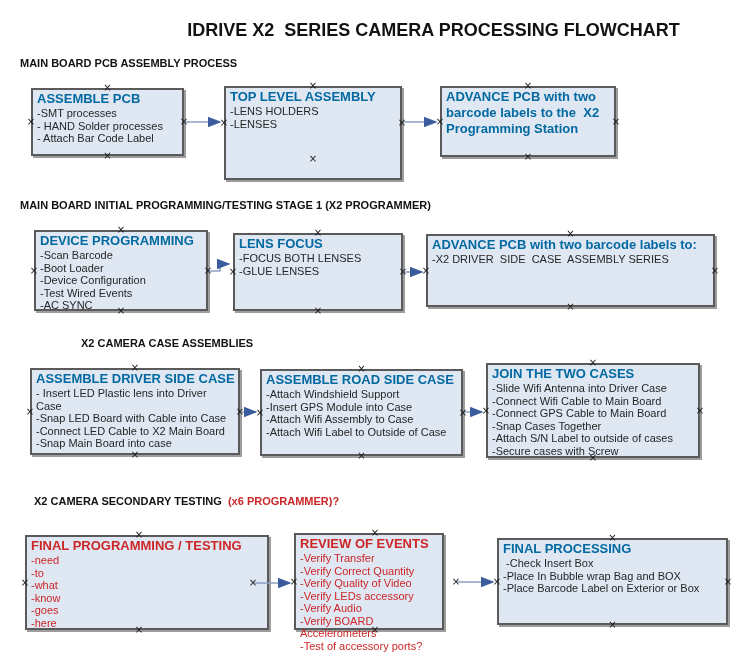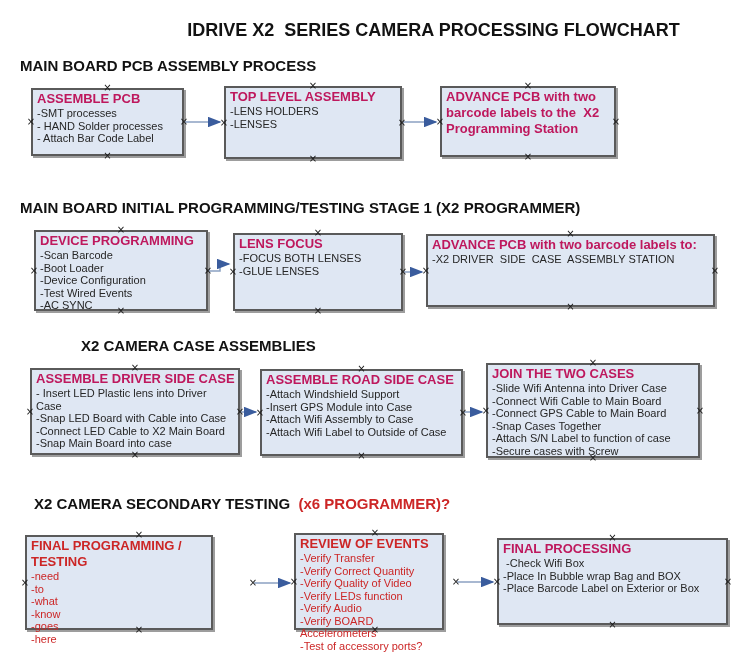--- a/index.html
+++ b/index.html
@@ -1,25 +1,25 @@
 <!DOCTYPE html>
 <html><head>
 <meta charset="utf-8">
 <style>
   html,body{margin:0;padding:0;background:#fff;}
   .page{position:relative;width:747px;height:662px;background:#ffffff;
         font-family:"Liberation Sans","DejaVu Sans",sans-serif;overflow:hidden;}
   .main-title{position:absolute;top:20px;left:16px;width:747px;text-align:center;
         font-size:18px;font-weight:bold;color:#121212;white-space:pre;margin-left:44px;}
-  .section-heading{position:absolute;font-size:15px;font-weight:bold;white-space:pre;}
+  .section-heading{position:absolute;font-size:11px;font-weight:bold;white-space:pre;}
   .section-heading span{white-space:pre;}
   .fbox{position:absolute;box-sizing:border-box;background:#dfe7f3;
         border:2px solid #5a5a5a;box-shadow:2px 2px 0 #9d9d9d;
         padding:1px 3px 1px 4px;overflow:visible;}
-  .btitle{font-size:13px;font-weight:bold;line-height:16px;color:#be185d;white-space:pre-wrap;}
+  .btitle{font-size:13px;font-weight:bold;line-height:16px;color:#0369a1;white-space:pre-wrap;}
   .bitem{font-size:11px;line-height:12.5px;color:#262626;white-space:pre-wrap;}
   .xmark{position:absolute;font-size:10px;line-height:10px;color:#1a1a1a;
         transform:translate(-50%,-50%);font-family:"DejaVu Sans",sans-serif;z-index:5;}
   svg.arrow-layer{position:absolute;left:0;top:0;width:747px;height:662px;z-index:4;pointer-events:none;}
 </style>
 </head>
 <body>
 
 <div class="page">
   <div class="main-title">IDRIVE X2  SERIES CAMERA PROCESSING FLOWCHART</div>
@@ -28,21 +28,21 @@
       <div class="fbox" style="left: 31px; top: 88px; width: 153px; height: 68px;">
         <div class="btitle">ASSEMBLE PCB</div>
         <div class="bitem">-SMT processes</div>
         <div class="bitem">- HAND Solder processes</div>
         <div class="bitem">- Attach Bar Code Label</div>
       </div>
       <div class="xmark" style="left: 107.5px; top: 88px;">×</div>
       <div class="xmark" style="left: 107.5px; top: 156px;">×</div>
       <div class="xmark" style="left: 31px; top: 122px;">×</div>
       <div class="xmark" style="left: 184px; top: 122px;">×</div>
-      <div class="fbox" style="left: 224px; top: 86px; width: 178px; height: 73px;">
+      <div class="fbox" style="left: 224px; top: 86px; width: 178px; height: 94px;">
         <div class="btitle">TOP LEVEL ASSEMBLY</div>
         <div class="bitem">-LENS HOLDERS</div>
         <div class="bitem">-LENSES</div>
       </div>
       <div class="xmark" style="left: 313px; top: 86px;">×</div>
       <div class="xmark" style="left: 313px; top: 159px;">×</div>
       <div class="xmark" style="left: 224px; top: 122.5px;">×</div>
       <div class="xmark" style="left: 402px; top: 122.5px;">×</div>
       <div class="fbox" style="left: 440px; top: 86px; width: 176px; height: 71px;">
         <div class="btitle">ADVANCE PCB with two barcode labels to the  X2 Programming Station</div>
@@ -68,21 +68,21 @@
         <div class="btitle">LENS FOCUS</div>
         <div class="bitem">-FOCUS BOTH LENSES</div>
         <div class="bitem">-GLUE LENSES</div>
       </div>
       <div class="xmark" style="left: 318px; top: 233px;">×</div>
       <div class="xmark" style="left: 318px; top: 311px;">×</div>
       <div class="xmark" style="left: 233px; top: 272px;">×</div>
       <div class="xmark" style="left: 403px; top: 272px;">×</div>
       <div class="fbox" style="left: 426px; top: 234px; width: 289px; height: 73px;">
         <div class="btitle">ADVANCE PCB with two barcode labels to:</div>
-        <div class="bitem">-X2 DRIVER  SIDE  CASE  ASSEMBLY STATION</div>
+        <div class="bitem">-X2 DRIVER  SIDE  CASE  ASSEMBLY SERIES</div>
       </div>
       <div class="xmark" style="left: 570.5px; top: 234px;">×</div>
       <div class="xmark" style="left: 570.5px; top: 307px;">×</div>
       <div class="xmark" style="left: 426px; top: 270.5px;">×</div>
       <div class="xmark" style="left: 715px; top: 270.5px;">×</div>
       <div class="section-heading" style="left: 34px; top: 337px; margin-left: 47px;"><span style="color: rgb(18, 18, 18);">X2 CAMERA CASE ASSEMBLIES</span></div>
       <div class="fbox" style="left: 30px; top: 368px; width: 210px; height: 87px;">
         <div class="btitle">ASSEMBLE DRIVER SIDE CASE</div>
         <div class="bitem">- Insert LED Plastic lens into Driver Case</div>
         <div class="bitem">-Snap LED Board with Cable into Case</div>
@@ -103,58 +103,58 @@
       <div class="xmark" style="left: 361.5px; top: 369px;">×</div>
       <div class="xmark" style="left: 361.5px; top: 456px;">×</div>
       <div class="xmark" style="left: 260px; top: 412.5px;">×</div>
       <div class="xmark" style="left: 463px; top: 412.5px;">×</div>
       <div class="fbox" style="left: 486px; top: 363px; width: 214px; height: 95px;">
         <div class="btitle">JOIN THE TWO CASES</div>
         <div class="bitem">-Slide Wifi Antenna into Driver Case</div>
         <div class="bitem">-Connect Wifi Cable to Main Board</div>
         <div class="bitem">-Connect GPS Cable to Main Board</div>
         <div class="bitem">-Snap Cases Together</div>
-        <div class="bitem">-Attach S/N Label to function of case</div>
+        <div class="bitem">-Attach S/N Label to outside of cases</div>
         <div class="bitem">-Secure cases with Screw</div>
       </div>
       <div class="xmark" style="left: 593px; top: 363px;">×</div>
       <div class="xmark" style="left: 593px; top: 458px;">×</div>
       <div class="xmark" style="left: 486px; top: 410.5px;">×</div>
       <div class="xmark" style="left: 700px; top: 410.5px;">×</div>
       <div class="section-heading" style="left: 34px; top: 495px;"><span style="color: rgb(18, 18, 18);">X2 CAMERA SECONDARY TESTING  </span><span style="color: rgb(204, 38, 38);">(x6 PROGRAMMER)?</span></div>
-      <div class="fbox red" style="left: 25px; top: 535px; width: 188px; height: 95px;">
+      <div class="fbox red" style="left: 25px; top: 535px; width: 244px; height: 95px;">
         <div class="btitle" style="color: rgb(204, 38, 38);">FINAL PROGRAMMING / TESTING</div>
         <div class="bitem" style="color: rgb(204, 38, 38);">-need</div>
         <div class="bitem" style="color: rgb(204, 38, 38);">-to</div>
         <div class="bitem" style="color: rgb(204, 38, 38);">-what</div>
         <div class="bitem" style="color: rgb(204, 38, 38);">-know</div>
         <div class="bitem" style="color: rgb(204, 38, 38);">-goes</div>
         <div class="bitem" style="color: rgb(204, 38, 38);">-here</div>
       </div>
       <div class="xmark" style="left: 139px; top: 535px;">×</div>
       <div class="xmark" style="left: 139px; top: 630px;">×</div>
       <div class="xmark" style="left: 25px; top: 582.5px;">×</div>
       <div class="xmark" style="left: 253px; top: 582.5px;">×</div>
       <div class="fbox red" style="left: 294px; top: 533px; width: 150px; height: 97px;">
         <div class="btitle" style="color: rgb(204, 38, 38);">REVIEW OF EVENTS</div>
         <div class="bitem" style="color: rgb(204, 38, 38);">-Verify Transfer</div>
         <div class="bitem" style="color: rgb(204, 38, 38);">-Verify Correct Quantity</div>
         <div class="bitem" style="color: rgb(204, 38, 38);">-Verify Quality of Video</div>
-        <div class="bitem" style="color: rgb(204, 38, 38);">-Verify LEDs function</div>
+        <div class="bitem" style="color: rgb(204, 38, 38);">-Verify LEDs accessory</div>
         <div class="bitem" style="color: rgb(204, 38, 38);">-Verify Audio</div>
         <div class="bitem" style="color: rgb(204, 38, 38);">-Verify BOARD Accelerometers</div>
         <div class="bitem" style="color: rgb(204, 38, 38);">-Test of accessory ports?</div>
       </div>
       <div class="xmark" style="left: 375px; top: 533px;">×</div>
       <div class="xmark" style="left: 375px; top: 630px;">×</div>
       <div class="xmark" style="left: 294px; top: 581.5px;">×</div>
       <div class="xmark" style="left: 456px; top: 581.5px;">×</div>
       <div class="fbox" style="left: 497px; top: 538px; width: 231px; height: 87px;">
         <div class="btitle">FINAL PROCESSING</div>
-        <div class="bitem"> -Check Wifi Box</div>
+        <div class="bitem"> -Check Insert Box</div>
         <div class="bitem">-Place In Bubble wrap Bag and BOX</div>
         <div class="bitem">-Place Barcode Label on Exterior or Box</div>
       </div>
       <div class="xmark" style="left: 612.5px; top: 538px;">×</div>
       <div class="xmark" style="left: 612.5px; top: 625px;">×</div>
       <div class="xmark" style="left: 497px; top: 581.5px;">×</div>
       <div class="xmark" style="left: 728px; top: 581.5px;">×</div>
     </div>
   <svg class="arrow-layer" width="747" height="662" viewBox="0 0 747 662">
     <defs>

